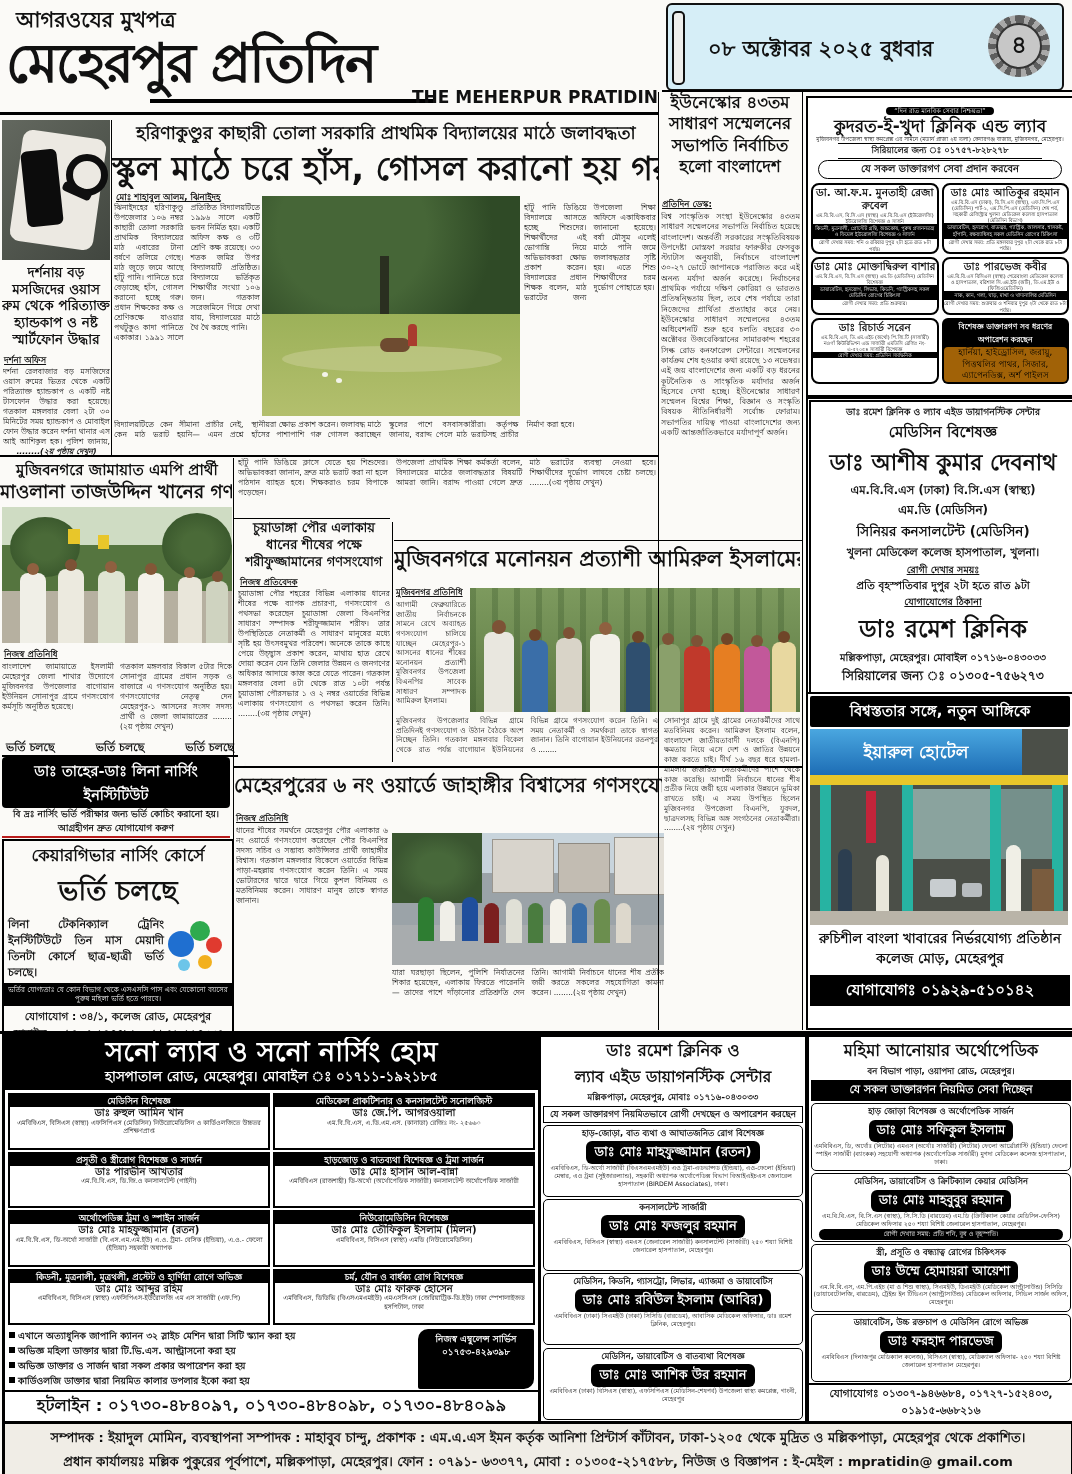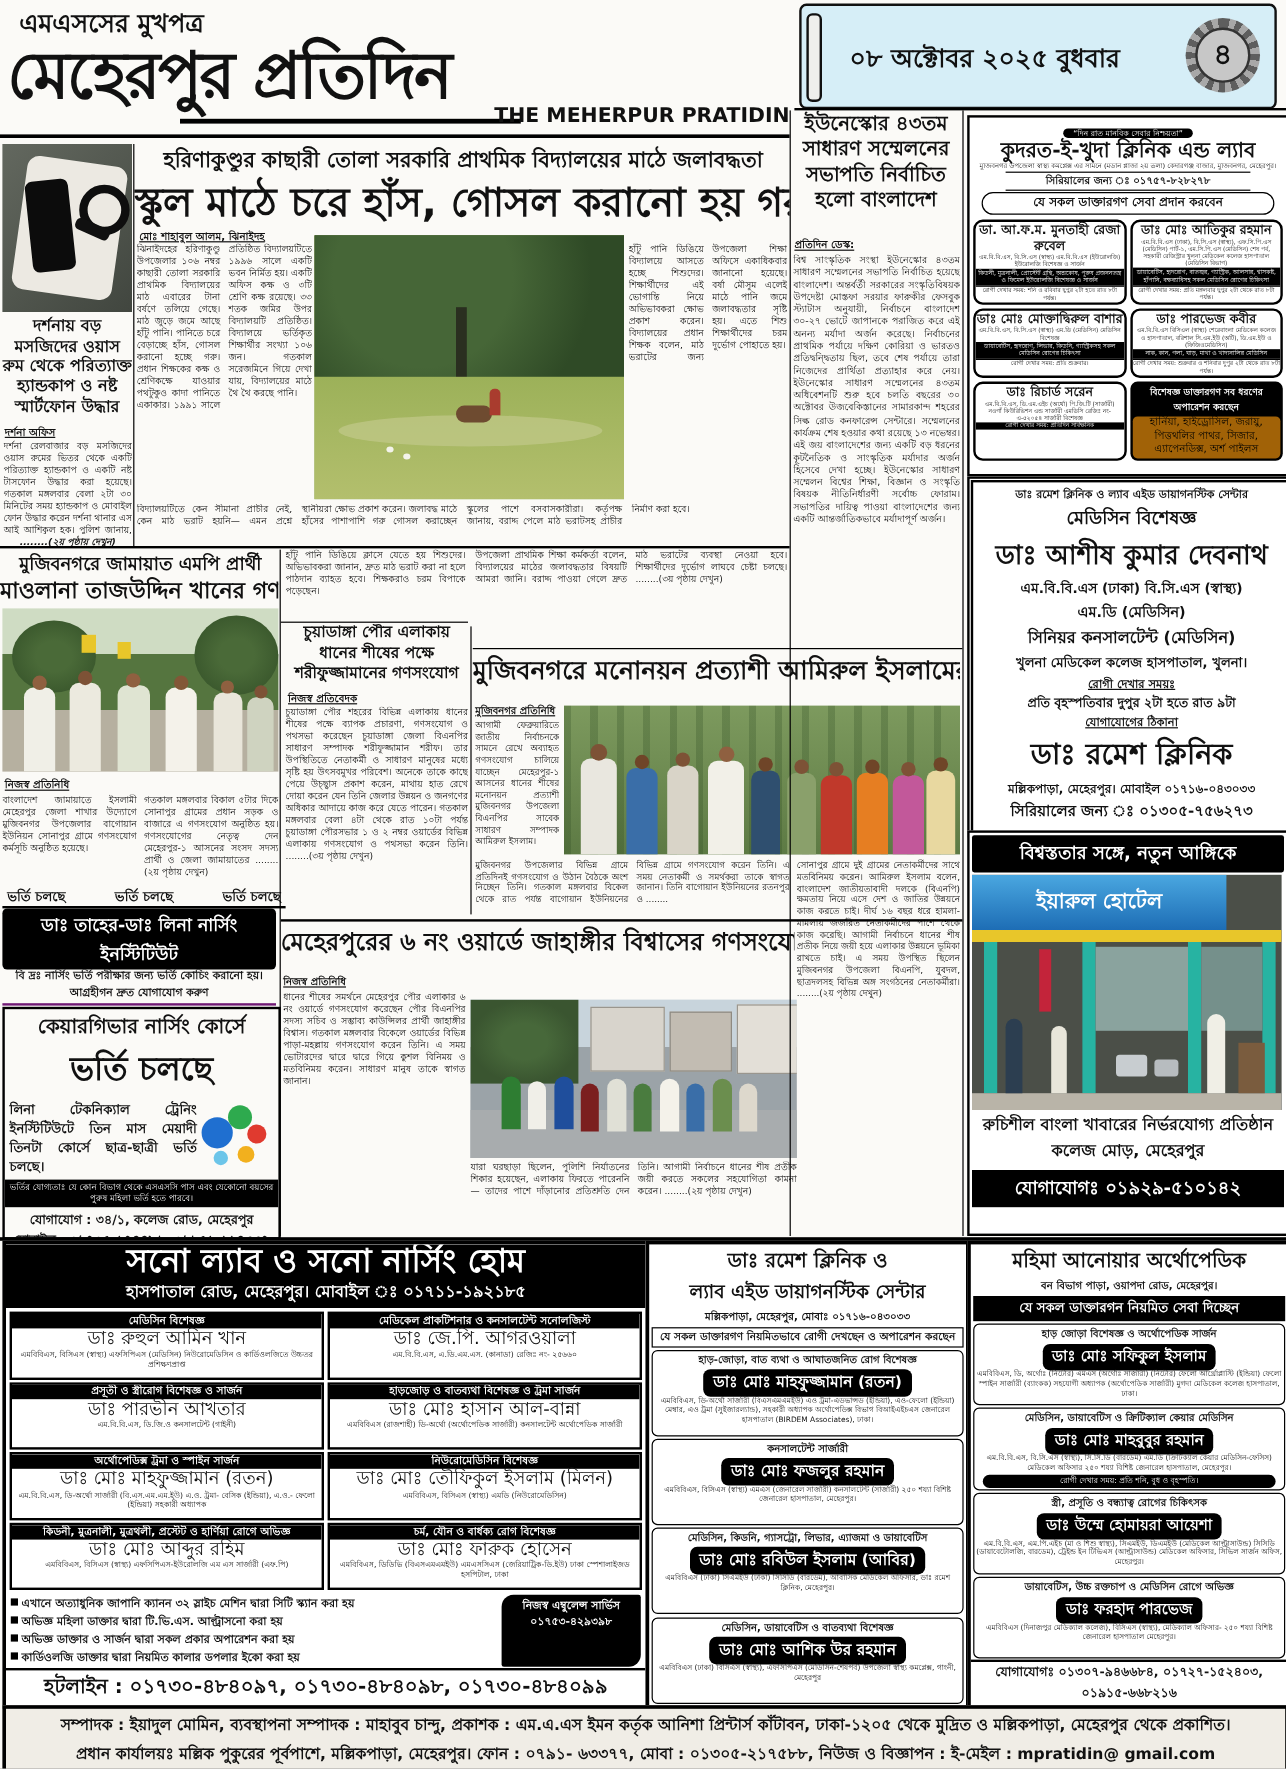--- a/index.html
+++ b/index.html
@@ -25,35 +25,35 @@
         display:flex;align-items:center;justify-content:center}
   .star-in{width:42px;height:42px;border-radius:50%;background:#c7c7c7;border:2px solid #333;
         display:flex;align-items:center;justify-content:center;font-size:24px;font-weight:900}
   
   .ph{overflow:hidden;position:absolute}
   .fig{position:absolute;border-radius:8px 8px 0 0}
   .head{position:absolute;border-radius:50%}
   
   .sono-card{border:2px solid #000;text-align:center;overflow:hidden;margin:1px 0;flex:1;background:#fff}
   .spec-strip{background:#000;color:#fff;font-weight:bold;font-size:8.8px;padding:1px 2px;line-height:1.15}
-  .dname{font-size:15px;font-weight:400;line-height:1.15}
+  .dname{font-size:10px;font-weight:700;line-height:1.15}
   .dquals{font-size:6.4px;line-height:1.3;padding:0 2px}
   .kcard{border:2px solid #000;border-radius:8px;text-align:center;overflow:hidden;background:#fff}
   .kname{font-size:10.5px;font-weight:900;line-height:1.2;padding-top:1px}
   .kquals{font-size:4.9px;line-height:1.25;padding:0 2px}
   .kserv{background:#000;color:#fff;font-size:5px;line-height:1.25;padding:1px 2px}
   .ktime{font-size:4.9px;border-top:1px solid #000;line-height:1.3}
   .sq{display:inline-block;width:6px;height:6px;background:#000;margin-right:3px;flex:none;margin-top:3px}
 </style>
 </head>
 <body>
 
 <div id="page">
 
-  <div class="abs b" style="left:16px;top:4px;font-size:21px">এমএসসের মুখপত্র</div>
+  <div class="abs b" style="left:16px;top:4px;font-size:21px">আগরওযের মুখপত্র</div>
   <div class="abs x clip" style="left:6px;top:22px;width:650px;height:76px;font-size:54px;letter-spacing:-2px;white-space:nowrap">মেহেরপুর প্রতিদিন</div>
   <div class="abs rule" style="left:150px;top:99px;width:284px;height:4px"></div>
   <div class="abs x" style="left:330px;top:87px;width:328px;font-size:17px;text-align:right">THE MEHERPUR PRATIDIN</div>
   <div class="abs rule" style="left:0;top:112px;width:658px;height:3px"></div>
 
   <div class="abs datebox" style="left:666px;top:3px;width:394px;height:84px">
     <div class="abs" style="left:4px;top:6px;width:9px;height:70px;background:#efefec;border:2px solid #111;border-radius:5px"></div>
     <div class="abs b clip" style="left:40px;top:28px;width:250px;font-size:21px">০৮ অক্টোবর ২০২৫ বুধবার</div>
     <div class="abs star" style="right:12px;top:10px;width:62px;height:62px">
       <div class="star-in">
@@ -180,21 +180,21 @@
 
   <div class="abs b" style="left:2px;top:739px;width:228px;height:16px;display:flex;justify-content:space-between;padding:0 4px;font-size:11px;border-bottom:2px solid #000">
     <span>ভর্তি চলছে</span>
     <span>ভর্তি চলছে</span>
     <span>ভর্তি চলছে</span>
   </div>
   <div class="abs inv ctr clip" style="left:2px;top:757px;width:228px;height:48px;border-radius:4px;padding-top:3px">
     <div class="b" style="font-size:14.5px">ডাঃ তাহের-ডাঃ লিনা নার্সিং ইনস্টিটিউট</div>
 
   </div>
-  <div class="abs b ctr clip" style="left:2px;top:808px;width:228px;height:28px;font-size:9px;line-height:1.5;border-bottom:2px solid #701a75">বি দ্রঃ নার্সিং ভর্তি পরীক্ষার জন্য ভর্তি কোচিং করানো হয়। আগ্রহীগন দ্রুত যোগাযোগ করুণ</div>
+  <div class="abs b ctr clip" style="left:2px;top:808px;width:228px;height:28px;font-size:9px;line-height:1.5;border-bottom:2px solid #b91c1c">বি দ্রঃ নার্সিং ভর্তি পরীক্ষার জন্য ভর্তি কোচিং করানো হয়। আগ্রহীগন দ্রুত যোগাযোগ করুণ</div>
   <div class="abs clip" style="left:2px;top:839px;width:228px;height:190px;border:2.5px solid #000">
     <div class="b ctr" style="font-size:16.5px;margin-top:2px">কেয়ারগিভার নার্সিং কোর্সে</div>
     <div class="x ctr" style="font-size:27px">ভর্তি চলছে</div>
     <div style="display:flex;padding:2px 4px">
       <div class="b j" style="flex:1;font-size:11px;line-height:1.45">লিনা টেকনিক্যাল ট্রেনিং ইনস্টিটিউটে তিন মাস মেয়াদী তিনটা কোর্সে ছাত্র-ছাত্রী ভর্তি চলছে।</div>
       <div style="width:64px;height:64px;position:relative;flex:none">
         <div class="abs" style="left:4px;top:14px;width:26px;height:26px;background:#1f6fd0;border-radius:50%"></div>
         <div class="abs" style="left:26px;top:4px;width:20px;height:20px;background:#2eaa4e;border-radius:50%"></div>
         <div class="abs" style="left:42px;top:20px;width:16px;height:16px;background:#e03a2f;border-radius:50%"></div>
         <div class="abs" style="left:34px;top:38px;width:14px;height:14px;background:#f2b01e;border-radius:50%"></div>

